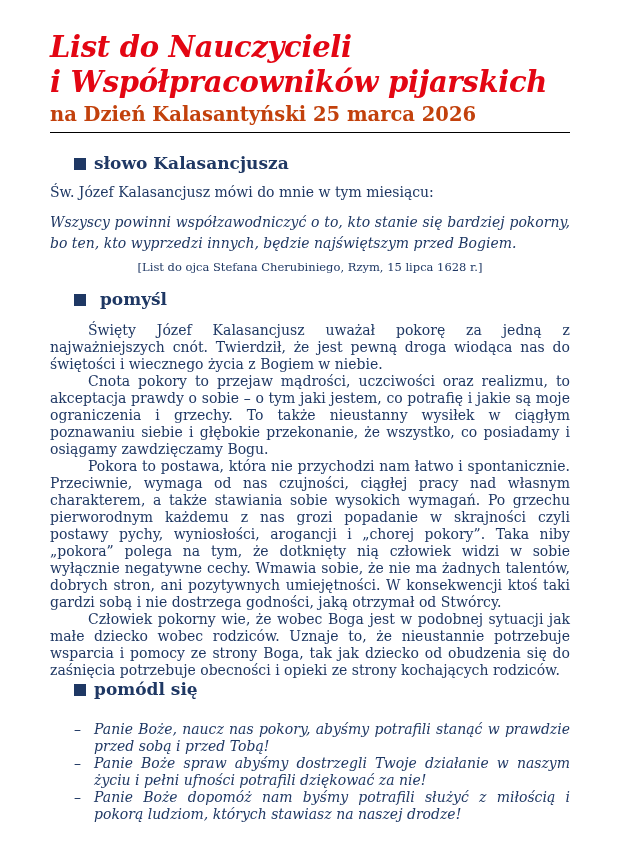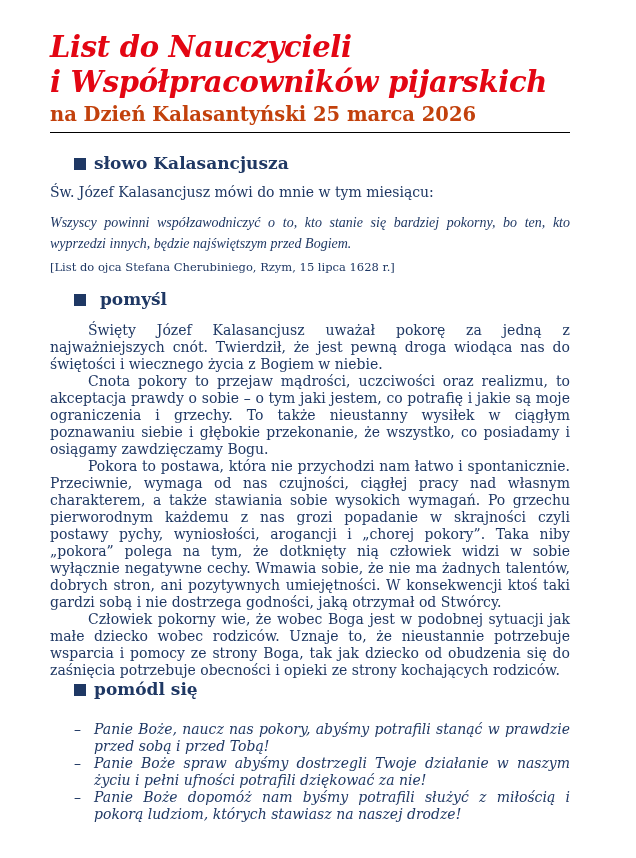--- a/index.html
+++ b/index.html
@@ -65,26 +65,25 @@
     margin: 9px 0 0 0;
     font-size: 14px;
     line-height: 1.3;
   }
   .quote {
     margin: 11px 0 0 0;
     font-size: 14px;
     font-style: italic;
     line-height: 1.5;
     text-align: justify;
-    font-family: Liberation Serif, serif;
   }
   .attribution {
     margin: 7px 0 0 0;
     font-size: 11.5px;
-    text-align: left;
+    text-align: center;
     line-height: 1.2;
   }
   .body-paragraphs {
     margin-top: 13px;
   }
   .body-paragraphs p {
     margin: 0;
     font-size: 14px;
     line-height: 17px;
     text-align: justify;

